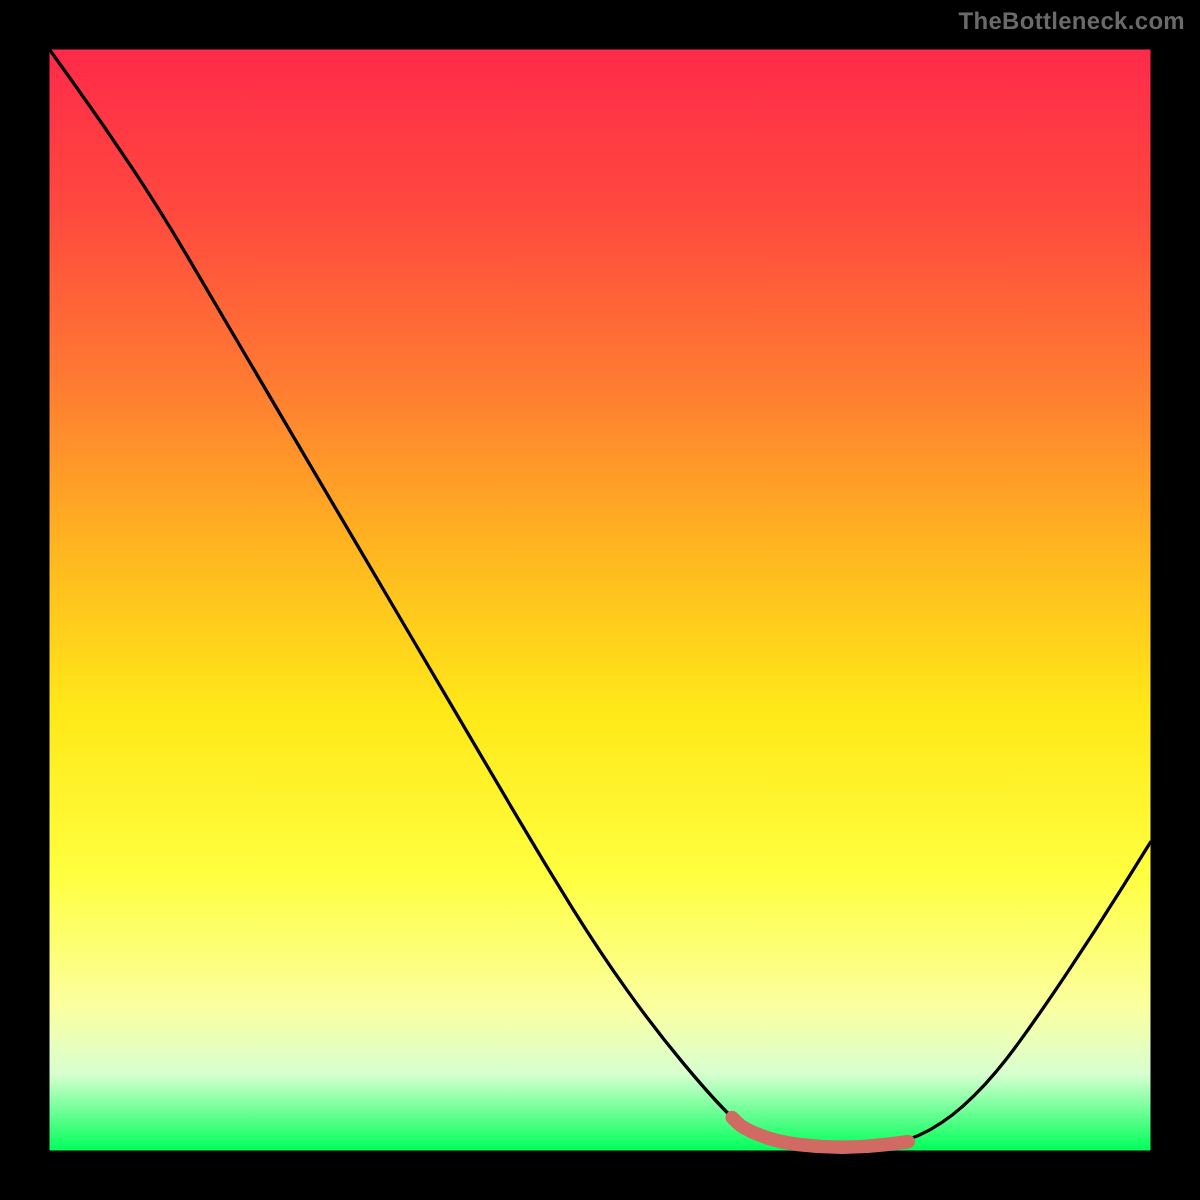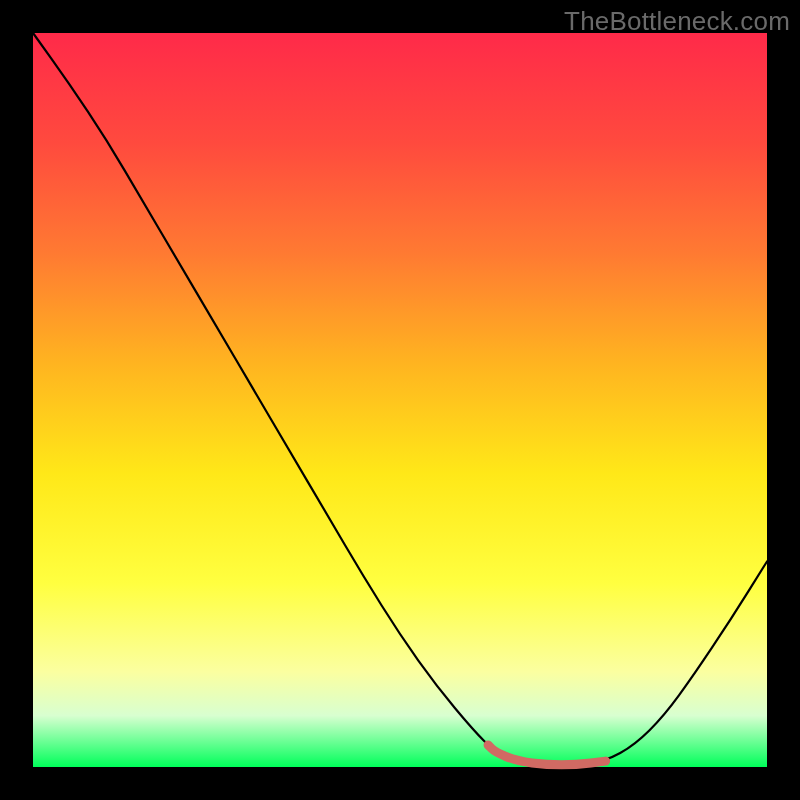--- a/index.html
+++ b/index.html
@@ -20,22 +20,22 @@
       #ffff40 75%,
       #fbffa0 87%,
       #d8ffd0 93%,
       #00ff5a 100%);
   }
   .watermark {
     position: absolute;
     top: 6px;
     right: 10px;
     color: #6a6a6a;
-    font-size: 26px;
-    font-weight: 400;
+    font-size: 16px;
+    font-weight: 700;
     letter-spacing: 0.2px;
   }
   svg.curve {
     position: absolute;
     left: 0; top: 0;
     width: 734px; height: 734px;
     overflow: visible;
   }
 </style>
 </head>

